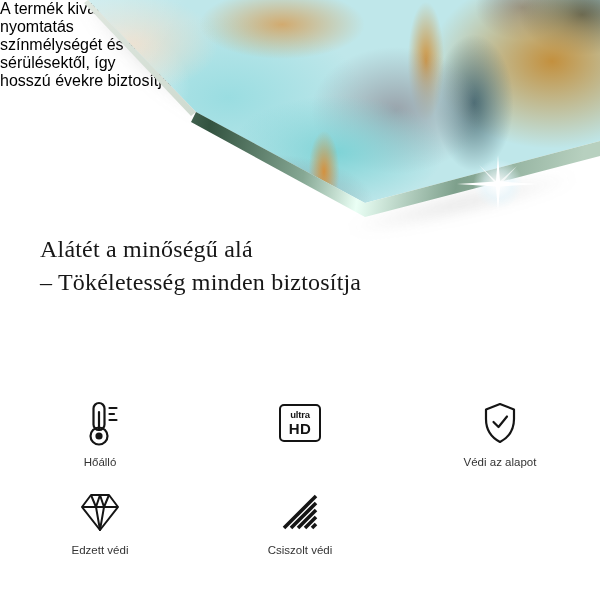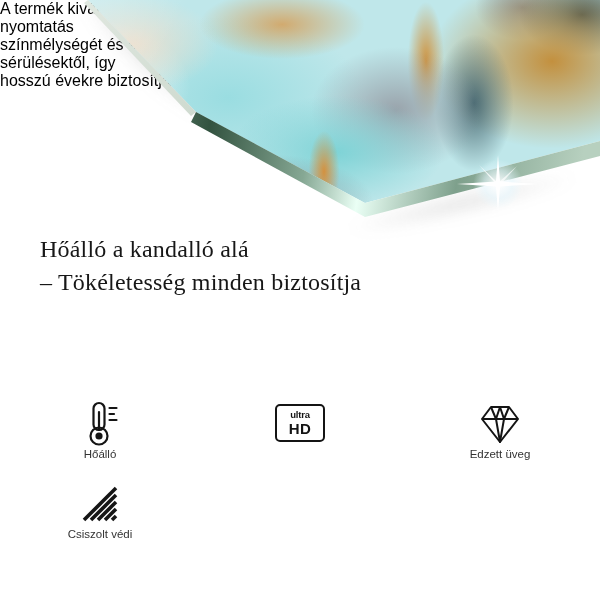--- a/index.html
+++ b/index.html
@@ -75,24 +75,24 @@
     font-size:12.4px; line-height:25px; color:#3f3f3f;
   }
 
   
   .features {
     position:absolute; left:0; top:398px; width:600px;
     display:grid; grid-template-columns:repeat(3, 1fr); row-gap:18px;
   }
   .feature { display:flex; flex-direction:column; align-items:center; }
   .icon-box { height:50px; display:flex; align-items:center; justify-content:center; }
-  .feature-label { font-size:11.5px; color:#333333; }
+  .feature-label { margin-top:8px; font-size:11.5px; color:#333333; }
 
   .uhd-badge {
-    width:50px; height:38px; border:2.5px solid #141414; border-radius:5px;
+    width:42px; height:38px; border:2.5px solid #141414; border-radius:5px;
     display:flex; flex-direction:column; align-items:center; justify-content:center;
     color:#141414; font-weight:bold; line-height:1;
   }
   .uhd-top { font-size:9.5px; letter-spacing:-0.2px; }
   .uhd-bottom { font-size:15px; margin-top:1px; letter-spacing:0.3px; }
 
   svg.icon { display:block; }
 </style>
 </head>
 <body>
@@ -109,21 +109,21 @@
       <polygon points="2,43 41,40.5 45,40.5 84,43 45,45.5 41,45.5" fill="#ffffff"></polygon>
       <polygon points="43,14 45,40 45,46 43,72 41,46 41,40" fill="#ffffff"></polygon>
       <polygon points="24,24 42,41 44,43 43,44 41,43" fill="#ffffff" opacity="0.8"></polygon>
       <polygon points="62,25 44,41 43,44 45,44" fill="#ffffff" opacity="0.7"></polygon>
       <circle cx="43" cy="43" r="3.2" fill="#ffffff"></circle>
     </svg>
   </div>
 </div>
 
 <h1 class="title">
-  <div>Hőálló a kandalló alá</div>
+  <div>Alátét a minőségű alá</div>
   <div>– Tökéletesség minden biztosítja</div>
 </h1>
 
 <p class="desc">
   </p>
 <div>A termék kiváló minőségű, 4 mm vastag edzett üvegből készült, amely kiemeli a nyomtatás</div>
   <div>színmélységét és elegáns fényt biztosít. Magas hőmérsékletálló, és védi a sérülésektől, így</div>
   <div>hosszú évekre biztosítja a kandalló körüli teret.</div>
 <p></p>
 
@@ -146,31 +146,40 @@
 
   <div class="feature">
     <div class="icon-box">
       <div class="uhd-badge">
         <span class="uhd-top">ultra</span>
         <span class="uhd-bottom">HD</span>
       </div>
     </div>
   </div>
 
+  <div class="feature">
+    <div class="icon-box">
+      <svg class="icon" width="44" height="46" viewBox="0 0 44 46" fill="none" stroke="#151515" stroke-width="2.2" stroke-linecap="round" stroke-linejoin="round">
+        <path d="M22 4 L36 9.5 V19 C36 30 30.5 37.5 22 42 C13.5 37.5 8 30 8 19 V9.5 Z"></path>
+        <path d="M15.5 22 l5 5 L29 16.5"></path>
+      </svg>
+    </div>
+    <div class="feature-label">Védi az alapot</div>
+  </div>
 
   <div class="feature">
     <div class="icon-box">
       <svg class="icon" width="48" height="46" viewBox="0 0 48 46" fill="none" stroke="#151515" stroke-width="2" stroke-linejoin="round">
         <path d="M6 19 L15 7 H33 L42 19 L24 42 Z"></path>
         <path d="M6 19 H42"></path>
         <path d="M15 7 L20 19 L24 7 L28 19 L33 7"></path>
         <path d="M20 19 L24 42 L28 19"></path>
       </svg>
     </div>
-    <div class="feature-label">Edzett üveg</div>
+    <div class="feature-label">Edzett védi</div>
   </div>
 
   <div class="feature">
     <div class="icon-box">
       <svg class="icon" width="46" height="44" viewBox="0 0 46 44" fill="none" stroke="#151515" stroke-width="3.6">
         <line x1="7" y1="39" x2="39" y2="7"></line>
         <line x1="14" y1="39" x2="39" y2="14"></line>
         <line x1="21" y1="39" x2="39" y2="21"></line>
         <line x1="28" y1="39" x2="39" y2="28"></line>
         <line x1="35" y1="39" x2="39" y2="35"></line>

